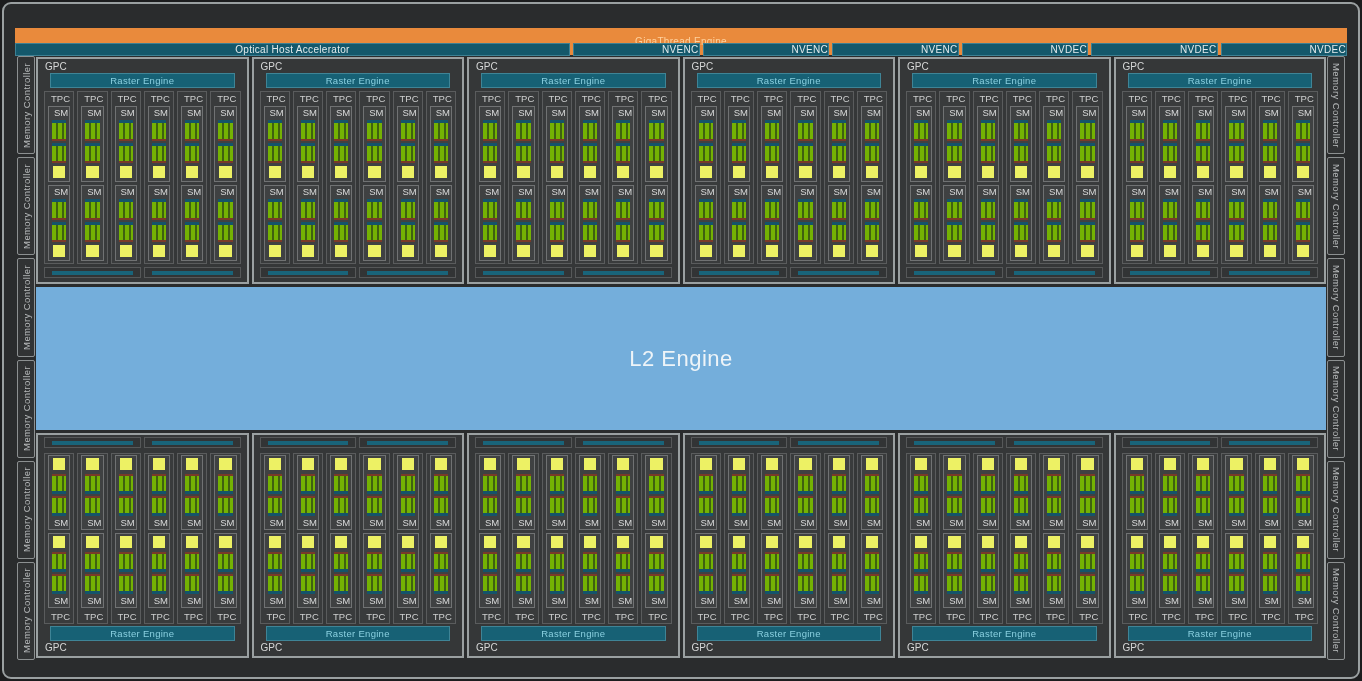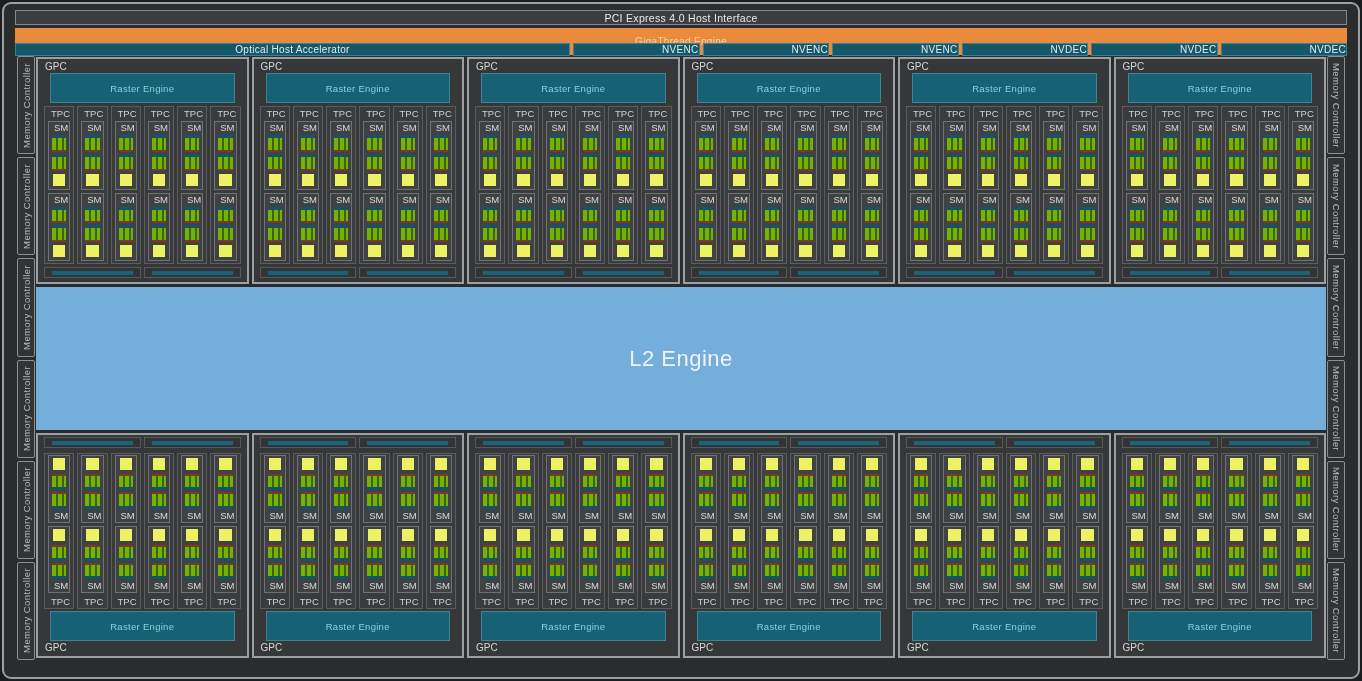--- a/index.html
+++ b/index.html
@@ -31,21 +31,21 @@
   .mc-col.left .mc span{transform:rotate(180deg);}
   .center{position:absolute;left:32px;right:32px;top:53px;bottom:15px;padding-left:24px;}
   .gpc-row{position:absolute;left:0;right:0;display:flex;gap:3px;}
   .gpc-row.top{top:0;height:227px;}
   .gpc-row.bottom{top:376px;height:225px;}
   .l2{position:absolute;left:0;right:0;top:230px;height:143px;background:#74aedb;
     display:flex;align-items:center;justify-content:center;color:#eef4f8;font-size:22px;letter-spacing:.5px;}
   
   .gpc{flex:1;border:2px solid #9aa0a1;background:#353738;display:flex;flex-direction:column;padding:1px 5px 2px 5px;min-width:0;}
   .gpc-label{height:13px;line-height:13px;color:#d6d7d7;font-size:10px;padding-left:2px;flex:none;}
-  .raster{height:30px;flex:none;margin:0 7px;background:#176175;border:1px solid #3f8496;
+  .raster{height:15px;flex:none;margin:0 7px;background:#176175;border:1px solid #3f8496;
     display:flex;align-items:center;justify-content:center;color:#8ad0e0;font-size:9.5px;letter-spacing:.3px;}
   .tpc-row{flex:1;display:flex;gap:3px;margin:3px 1px 2px 1px;min-height:0;}
   .tpc{flex:1;background:#393b3c;border:1px solid #5a5c5d;display:flex;flex-direction:column;padding:0 2px;min-width:0;}
   .tpc-label{height:13px;line-height:13px;color:#cfd0d0;font-size:9.5px;padding-left:4px;flex:none;}
   .sm{flex:1;background:#3f4142;border:1px solid #707273;margin:1px 1px 2px 1px;display:flex;flex-direction:column;min-height:0;}
   .sm-label{height:12px;line-height:12px;color:#d9dada;font-size:9.5px;padding-left:5px;flex:none;}
   .blk{flex:1;display:flex;flex-direction:column;margin:1px 3px;min-height:0;}
   .blk .teal{height:3px;background:#14546a;flex:none;}
   .blk .cores{flex:1;background:repeating-linear-gradient(90deg,#74b203 0 4px,#3f6110 4px 6px);}
   .blk .maroon{height:2px;background:#7a3a28;flex:none;}
@@ -55,23 +55,20 @@
   .rop-strip{height:4px;flex:1;margin:0 7px;background:#19647a;}
   
   .gpc.flip,.gpc.flip .tpc,.gpc.flip .sm,.gpc.flip .blk{flex-direction:column-reverse;}
 </style>
 </head>
 <body>
 
 <div class="stage">
   <div class="die-frame">
 
-    <div class="bar bar-pci">
-      <span>PCI Express 4.0 Host Interface</span>
-    </div>
 
     <div class="bar bar-giga">
       <span>GigaThread Engine</span>
     </div>
 
     <div class="bar row-media">
       <div class="media-blk media-ofa">
         <span>Optical Host Accelerator</span>
       </div>
       <div class="media-blk media-eq">

